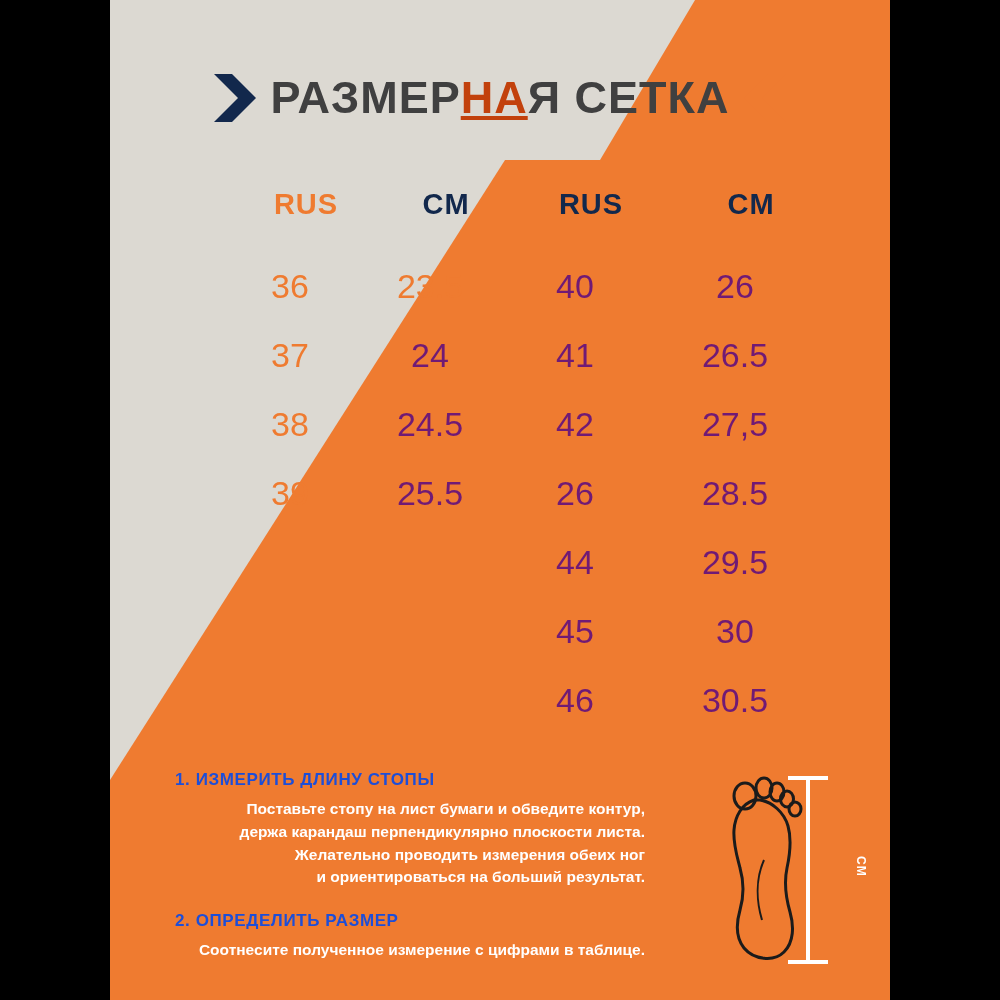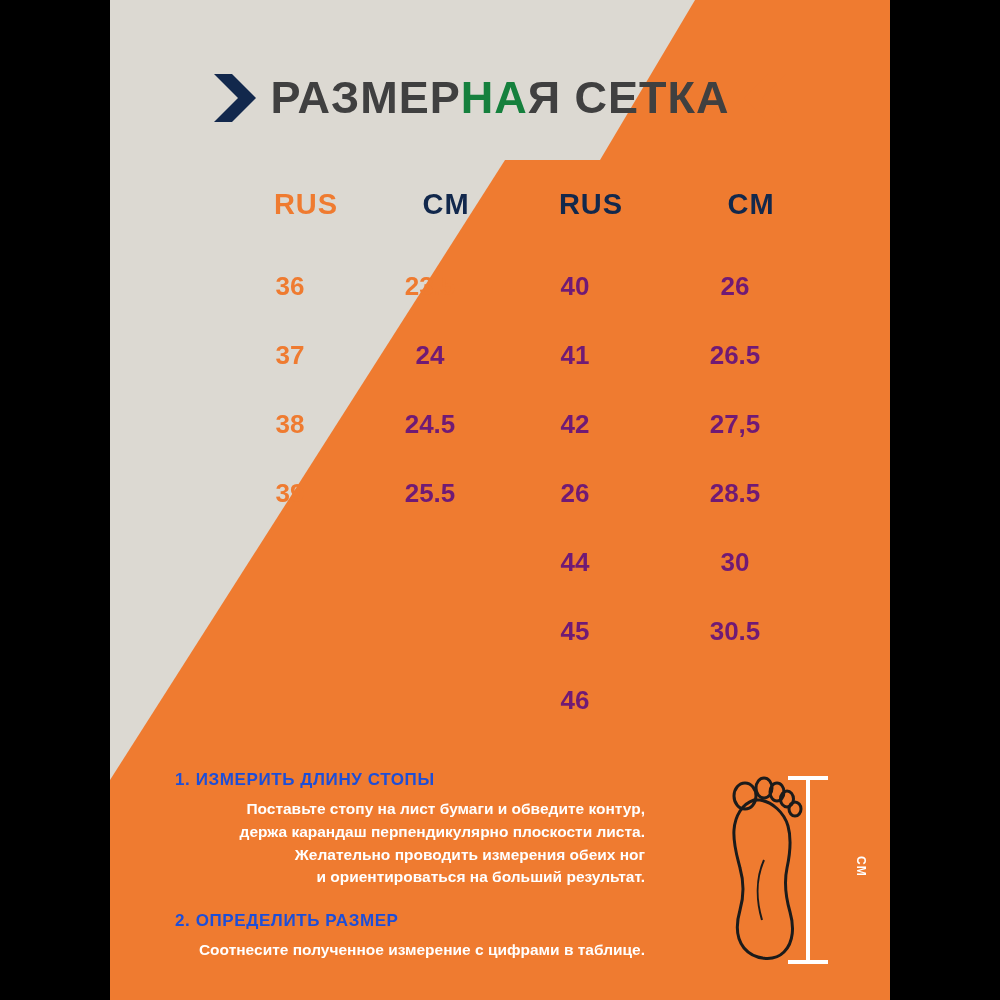--- a/index.html
+++ b/index.html
@@ -60,21 +60,21 @@
     justify-content: center;
     gap: 14px;
   }
   .title-text {
     font-size: 45px;
     font-weight: bold;
     letter-spacing: 1px;
     white-space: nowrap;
   }
   .t-dark { color: #404040; margin-top: 8px; }
-  .t-orange { color: #15803d; }
+  .t-orange { color: #c2410c; text-decoration: underline; }
   .chev {
     display: inline-block;
     line-height: 1;
   }
   .chev svg { display: block; }
 
   
   .headers {
     position: absolute;
     top: 188px;
@@ -100,22 +100,22 @@
     text-align: center;
   }
   .col-1 { left: 100px; top: 252px; }
   .col-2 { left: 240px; top: 252px; }
   .col-3 { left: 385px; top: 252px; }
   .col-4 { left: 545px; top: 252px; }
 
   .cell {
     height: 69px;
     line-height: 69px;
-    font-size: 26px;
-    font-weight: bold;
+    font-size: 34px;
+    font-weight: normal;
   }
   .cell-orange { color: #ef7b30; }
   .cell-dark { color: #701a75; }
 
   
   .instructions {
     position: absolute;
     left: 65px;
     top: 770px;
     width: 470px;
@@ -208,20 +208,21 @@
       <div class="cell cell-dark">44</div>
       <div class="cell cell-dark">45</div>
       <div class="cell cell-dark">46</div>
     </div>
 
     <div class="col col-4">
       <div class="cell cell-dark">26</div>
       <div class="cell cell-dark">26.5</div>
       <div class="cell cell-dark">27,5</div>
       <div class="cell cell-dark">28.5</div>
+      <div class="cell cell-dark">29.5</div>
       <div class="cell cell-dark">30</div>
       <div class="cell cell-dark">30.5</div>
     </div>
 
     <div class="instructions">
       <div class="step-title">1.  ИЗМЕРИТЬ ДЛИНУ СТОПЫ</div>
       <div class="step-body">
         <span class="l">Поставьте стопу на лист бумаги и обведите контур,</span>
         <span class="l">держа карандаш перпендикулярно плоскости листа.</span>
         <span class="l">Желательно проводить измерения обеих ног</span>

